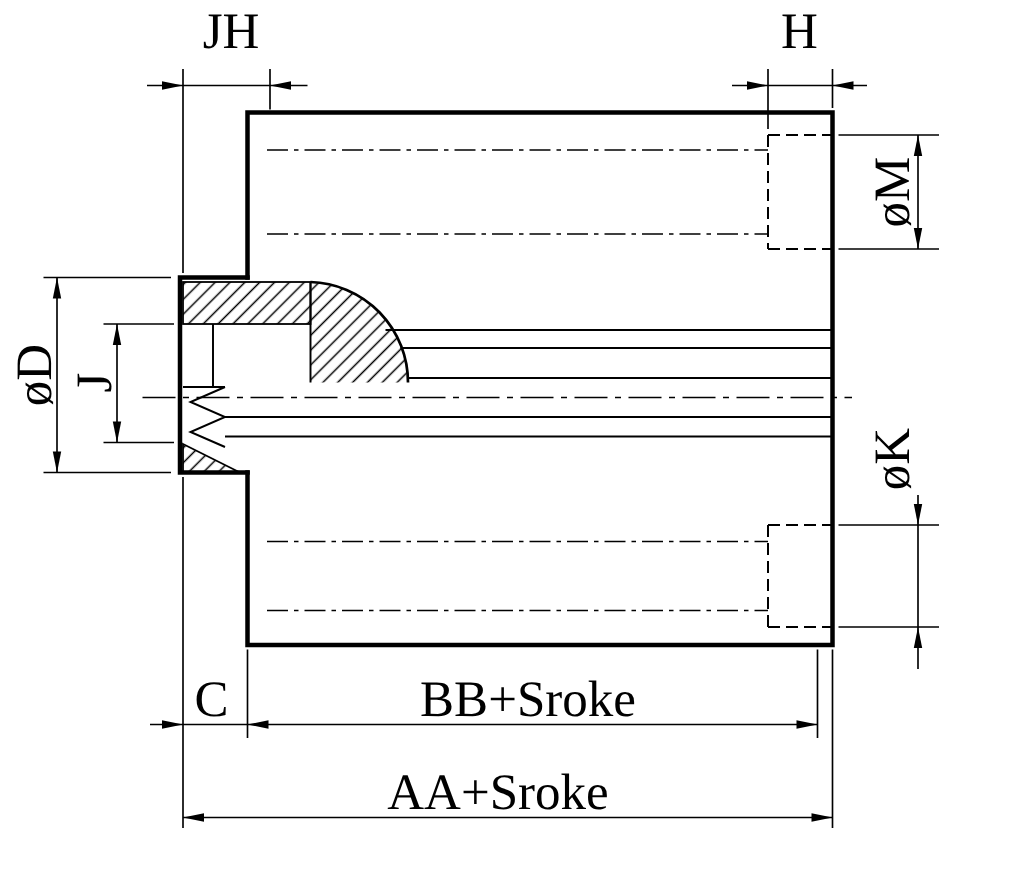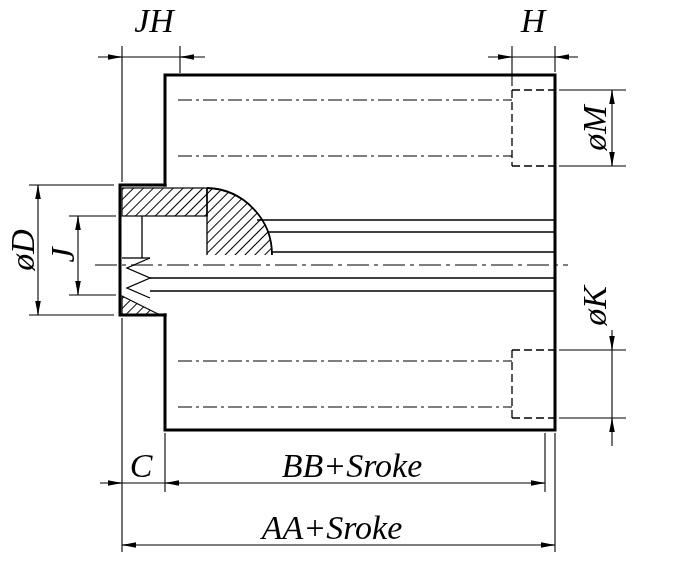--- a/index.html
+++ b/index.html
@@ -1,17 +1,17 @@
 <!DOCTYPE html>
 <html style="--line: #000000; --bg: #ffffff;"><head>
 <meta charset="utf-8">
 <style>
   :root { --line:#000000; --bg:#ffffff; }
   html,body{margin:0;padding:0;background:var(--bg);}
-  .stage{width:677px;height:581px;background:var(--bg);overflow:hidden;font-style:italic;}
+  .stage{width:677px;height:581px;background:var(--bg);overflow:hidden;}
   svg{display:block;}
   .thick{stroke:var(--line);stroke-width:3;fill:none;stroke-linecap:square;stroke-linejoin:miter;}
   .med{stroke:var(--line);stroke-width:1.8;fill:none;}
   .thin{stroke:var(--line);stroke-width:1.3;fill:none;}
   .dim{stroke:var(--line);stroke-width:1.1;fill:none;}
   .cl{stroke:var(--line);stroke-width:1.1;fill:none;stroke-dasharray:22 5 4 5;}
   .hid{stroke:var(--line);stroke-width:1.3;fill:none;stroke-dasharray:8 4;}
   .hole{stroke:var(--line);stroke-width:1.1;fill:none;stroke-dasharray:14 4 3 4;}
   .arrow{fill:var(--line);stroke:none;}
   .hatchfill{fill:url(#hatch);stroke:var(--line);stroke-width:1.2;}

